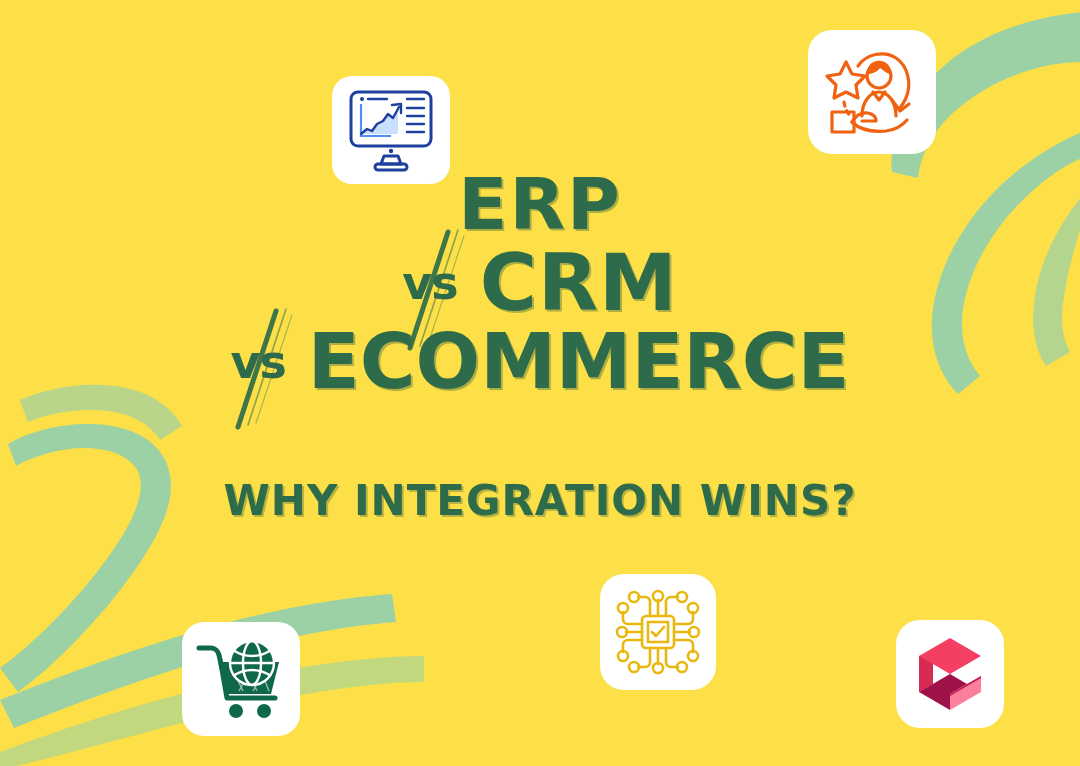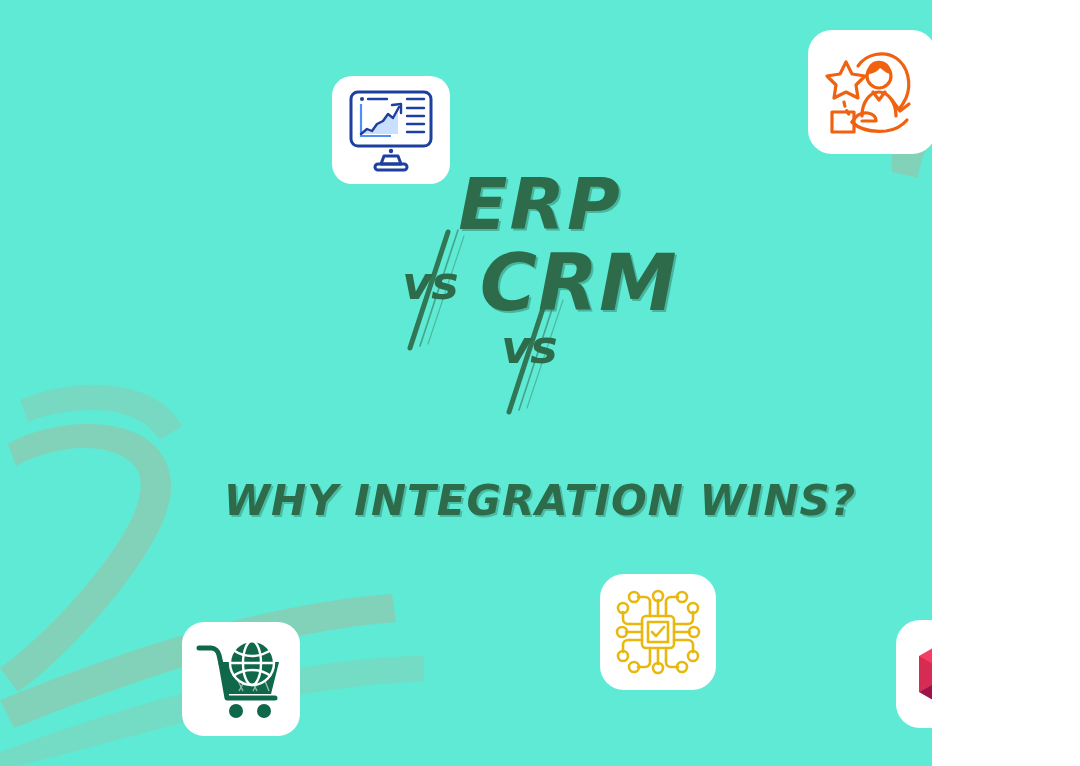--- a/index.html
+++ b/index.html
@@ -4,24 +4,23 @@
 <title>ERP vs CRM vs Ecommerce</title>
 <style>
   * { margin:0; padding:0; box-sizing:border-box; }
   html, body {
     width:1080px; height:766px;
     overflow:hidden;
     font-family:"Liberation Sans", sans-serif;
   }
   #poster {
     position:relative;
-    width:932px; height:766px;
-    background:#5eead4;
+    width:1080px; height:766px;
+    background:#fde047;
     overflow:hidden;
-    font-style:italic;
   }
 
   
   .brush-layer { position:absolute; inset:0; pointer-events:none; }
 
   
   .icon-card {
     position:absolute;
     background:#ffffff;
     border-radius:22px;
@@ -380,18 +379,19 @@
       <span class="vs-token">
         <span class="vs-text">vs</span>
         <svg class="slashes" viewBox="0 0 80 130">
           <g stroke="#2e6b4a" fill="none" stroke-linecap="round">
             <line x1="52" y1="6" x2="14" y2="122" stroke-width="5" opacity="0.92"></line>
             <line x1="62" y1="4" x2="24" y2="120" stroke-width="1.6" opacity="0.55"></line>
             <line x1="68" y1="10" x2="32" y2="118" stroke-width="1.1" opacity="0.40"></line>
           </g>
         </svg>
       </span>
+      <span class="word word-main">ECOMMERCE</span>
     </div>
   </div>
 
   <div id="subtitle">WHY INTEGRATION WINS?</div>
 
 </div>
 
 </body></html>

